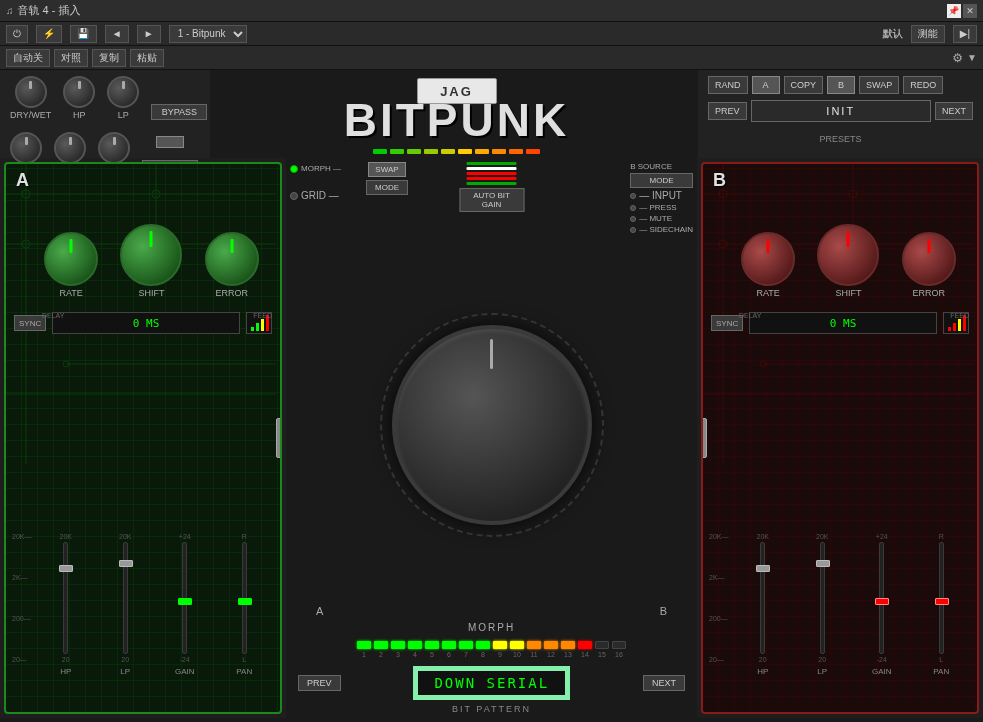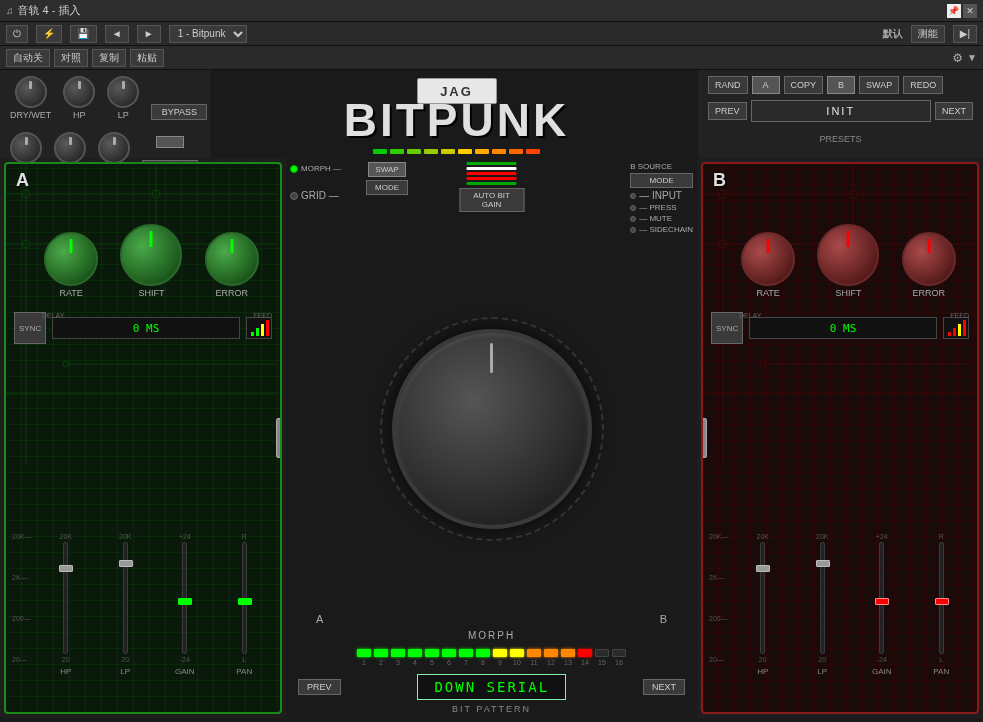--- a/index.html
+++ b/index.html
@@ -220,21 +220,21 @@
       align-items: center;
       gap: 6px;
     }
     .sync-btn {
       background: #3a3a3a;
       border: 1px solid #666;
       color: #aaa;
       font-size: 8px;
       padding: 2px 4px;
       cursor: pointer;
-      height: 32px;
+      height: 16px;
     }
     .delay-display {
       background: #111;
       border: 1px solid #444;
       color: #0f0;
       font-size: 11px;
       font-family: monospace;
       padding: 2px 6px;
       flex: 1;
       text-align: center;
@@ -778,21 +778,21 @@
           <div class="step-num">13</div>
           <div class="step-num">14</div>
           <div class="step-num">15</div>
           <div class="step-num">16</div>
         </div>
       </div>
 
       <div style="padding:4px;display:flex;flex-direction:column;align-items:center;gap:4px;">
         <div style="display:flex;align-items:center;justify-content:space-between;width:100%;padding:0 8px;">
           <button class="bit-nav-btn">PREV</button>
-          <div style="background:#111;border:1px solid #86efac;color:#0f0;font-size:14px;font-family:monospace;padding:4px 16px;text-align:center;min-width:140px;letter-spacing:2px;">DOWN SERIAL</div>
+          <div style="background:#111;border:5px solid #86efac;color:#0f0;font-size:14px;font-family:monospace;padding:4px 16px;text-align:center;min-width:140px;letter-spacing:2px;">DOWN SERIAL</div>
           <button class="bit-nav-btn">NEXT</button>
         </div>
         <span style="font-size:9px;color:#888;letter-spacing:2px;">BIT PATTERN</span>
       </div>
     </div>
 
     <div class="panel-b red-pcb" style="position:relative;">
 
       <svg style="position:absolute;top:0;left:0;width:100%;height:100%;opacity:0.15;">
         <line x1="20" y1="0" x2="20" y2="300" stroke="#f00" stroke-width="1"></line>

